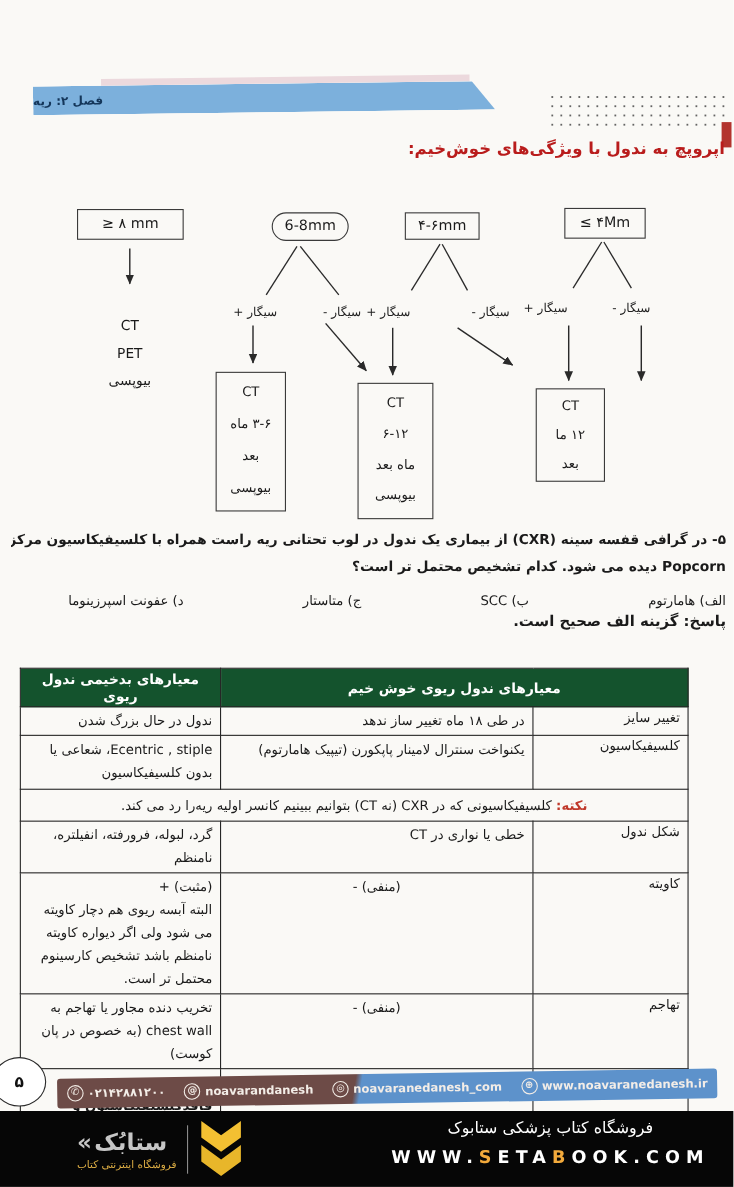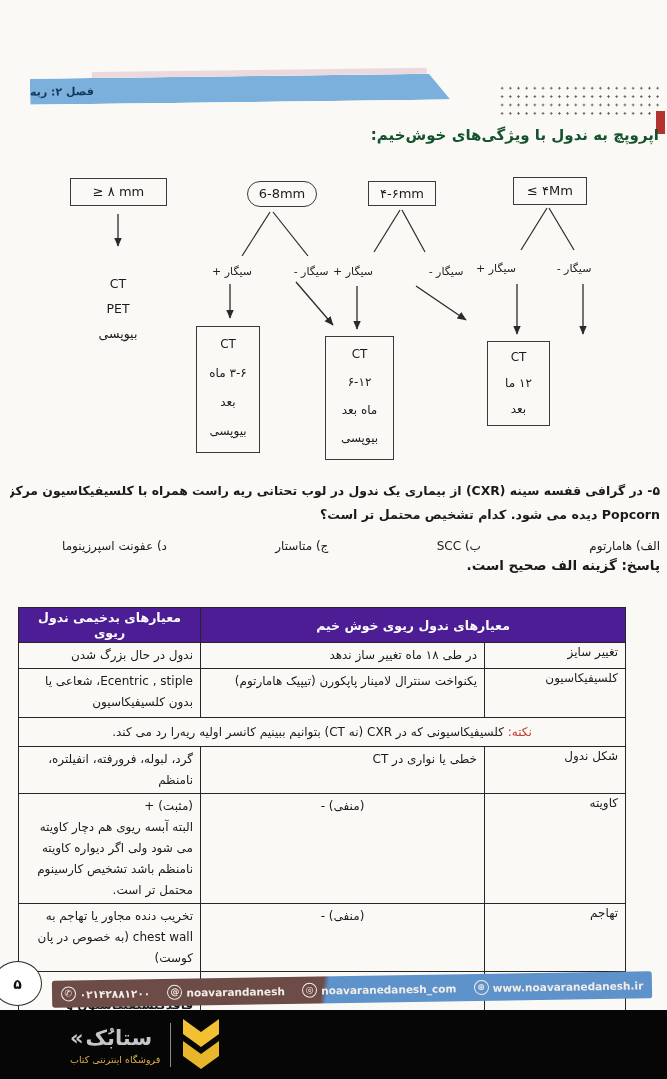--- a/index.html
+++ b/index.html
@@ -19,49 +19,49 @@
   }
   .hdr-label{direction:rtl;font-size:11px;font-weight:bold;color:#14365a;padding-right:14px;}
   .dots{
     position:absolute;left:498px;top:84px;width:162px;height:33px;
     background-image:radial-gradient(circle,#4a4a4a 1.05px,transparent 1.2px);
     background-size:8.2px 8.4px;opacity:.85;
   }
   .red-strip{position:absolute;left:656px;top:111px;width:9px;height:23px;background:#b3342e;}
   .page-title{
     position:absolute;right:8px;top:126px;direction:rtl;
-    font-size:15px;font-weight:bold;color:#14532d;
-  }
-  
-  .fc{position:absolute;left:0;top:168px;width:535px;height:300px;}
+    font-size:15px;font-weight:bold;color:#b91c1c;
+  }
+  
+  .fc{position:absolute;left:0;top:180px;width:535px;height:300px;}
   .fc svg{position:absolute;left:0;top:0;}
   .fc-box{
     position:absolute;border:1.3px solid #3a3a3a;text-align:center;
     color:#1a1a1a;background:transparent;
   }
   .fc-size{font-size:13px;line-height:26px;}
   .fc-lines div{white-space:nowrap;}
   .fc-steps{position:absolute;text-align:center;font-size:12.5px;direction:rtl;}
   .fc-steps div{line-height:25px;}
   .smoker{position:absolute;width:56px;text-align:center;direction:rtl;font-size:11px;color:#222;}
   
   .question{position:absolute;left:10px;top:483px;width:650px;direction:rtl;}
   .q-line1{font-size:12.4px;font-weight:bold;white-space:nowrap;overflow:hidden;text-align:right;}
   .q-line2{font-size:12.6px;font-weight:bold;margin-top:9px;}
   .q-opts{display:flex;justify-content:space-between;margin-top:17px;padding-left:52px;font-size:12px;}
   .q-answer{font-size:13.5px;font-weight:bold;margin-top:4px;text-align:right;}
   
   .tbl-wrap{position:absolute;left:18px;top:607px;width:607px;}
   table.crit{width:100%;border-collapse:collapse;direction:rtl;font-size:12px;table-layout:fixed;}
   table.crit th,table.crit td{border:1.4px solid #262626;padding:2px 7px;vertical-align:top;}
-  table.crit th{background:#4c1d95;color:#fff;font-size:12.5px;font-weight:bold;height:23px;text-align:center;vertical-align:middle;}
+  table.crit th{background:#14532d;color:#fff;font-size:12.5px;font-weight:bold;height:23px;text-align:center;vertical-align:middle;}
   td.lbl{font-size:12px;padding-top:4px;}
   td.cell{line-height:1.75;padding-top:3px;}
   .sign{direction:ltr;text-align:center;display:block;}
-  .note-red{color:#c0392b;font-weight:normal;}
+  .note-red{color:#c0392b;font-weight:bold;}
   .note-cell{text-align:center;line-height:2;height:24px;}
   .bold{font-weight:bold;}
   
   .fbar{
     position:absolute;left:52px;top:976px;width:600px;height:27px;
     transform:rotate(-0.9deg);border-radius:3px;
     background:linear-gradient(100deg,#6d4b47 0 45%,#5d92cb 46% 100%);
     display:flex;align-items:center;justify-content:space-around;
     color:#f3ede7;font-size:10.5px;font-weight:bold;
   }
@@ -258,20 +258,26 @@
       <span>noavaranedanesh_com</span>
     </span>
     <span class="fitem">
       <span class="fico">⊕</span>
       <span>www.noavaranedanesh.ir</span>
     </span>
   </div>
   <div class="page-circle">۵</div>
 
   <div class="bottom">
+    <div class="store-block">
+      <div class="store-title">فروشگاه کتاب پزشکی ستابوک</div>
+      <div class="store-url">
+        <span>WWW.</span><span class="url-orange">S</span><span>ETA</span><span class="url-orange">B</span><span>OOK.COM</span>
+      </div>
+    </div>
     <div class="logo-block">
       <div class="logo-texts">
         <div class="logo-word">
           <span>«</span>
           <span>ستابُک</span>
         </div>
         <div class="logo-sub">فروشگاه اینترنتی کتاب</div>
       </div>
       <div class="logo-sep"></div>
       <svg width="40" height="56" viewBox="0 0 40 56">

